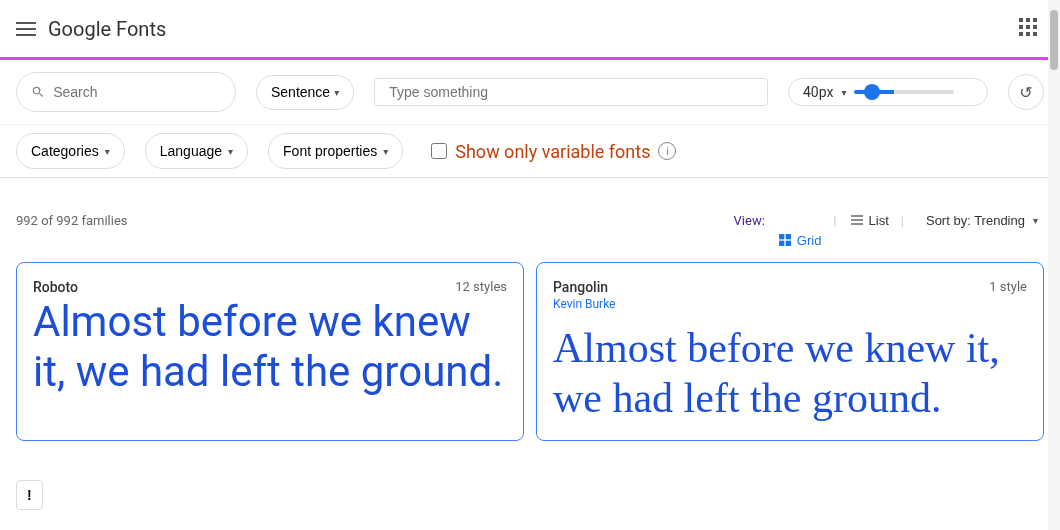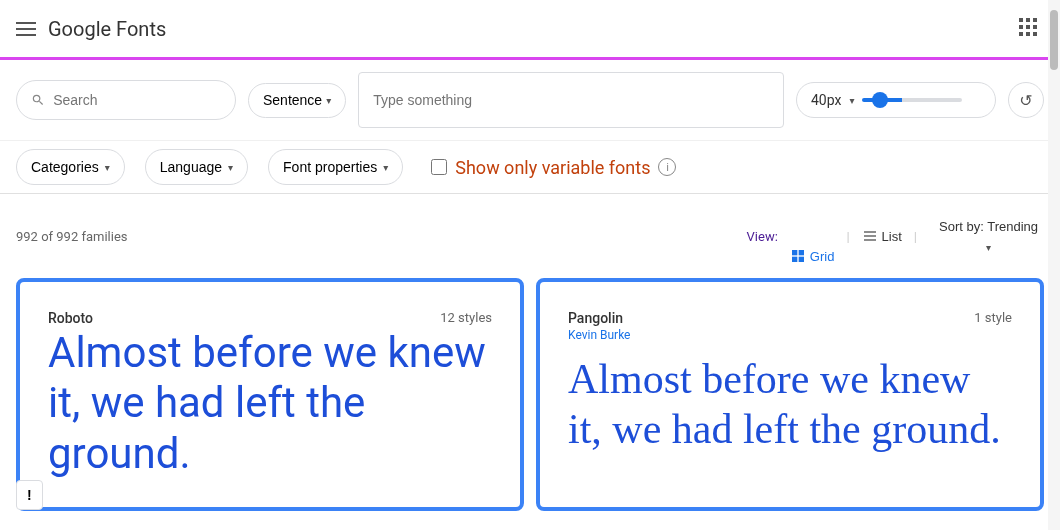--- a/index.html
+++ b/index.html
@@ -19,21 +19,21 @@
     .menu-icon span { display: block; width: 20px; height: 2px; background: #555; }
     .logo { font-size: 20px; color: #333; font-weight: 400; }
     .header-right { display: flex; align-items: center; }
     .grid-icon-btn { background: none; border: none; cursor: pointer; padding: 4px; }
 
     
     .toolbar1 {
       display: flex;
       align-items: center;
       padding: 12px 16px;
-      gap: 12px;
+      gap: 20px;
       border-bottom: 1px solid #f0f0f0;
     }
     .search-box {
       display: flex;
       align-items: center;
       border: 1px solid #dadce0;
       border-radius: 24px;
       padding: 6px 14px;
       gap: 8px;
       flex: 0 0 220px;
@@ -58,32 +58,32 @@
       cursor: pointer;
       font-size: 14px;
       height: 35px;
     }
     .type-input {
       flex: 1;
       border: 1px solid #dadce0;
       border-radius: 4px;
       padding: 6px 14px;
       font-size: 14px;
-      height: 56px;
+      height: 28px;
       outline: none;
       color: #aaa;
     }
     .size-control {
       display: flex;
       align-items: center;
       gap: 8px;
       border: 1px solid #dadce0;
       border-radius: 24px;
       padding: 6px 14px;
-      height: 36px;
+      height: 28px;
       flex: 0 0 200px;
     }
     .size-label { font-size: 14px; color: #333; white-space: nowrap; }
     .size-slider {
       -webkit-appearance: none;
       appearance: none;
       width: 100px;
       height: 4px;
       border-radius: 2px;
       background: linear-gradient(to right, #1a73e8 40%, #dadce0 40%);
@@ -189,35 +189,34 @@
       display: flex;
       align-items: center;
       gap: 8px;
       background: none;
       border: none;
       cursor: pointer;
       font-size: 13px;
       color: #333;
       padding: 4px 6px;
       margin-left: 10px;
-      flex-direction: column;
     }
 
     
     .cards-grid {
       display: grid;
       grid-template-columns: 1fr 1fr;
       gap: 0;
       padding: 0 16px;
       gap: 12px;
     }
     .font-card {
-      border: 4px solid #3b82f6;
+      border: 1px solid #3b82f6;
       border-radius: 8px;
-      padding: 28px;
+      padding: 16px;
       background: #fff;
       overflow: hidden;
     }
     .card-header {
       display: flex;
       justify-content: space-between;
       align-items: flex-start;
       margin-bottom: 2px;
     }
     .font-name { font-size: 14px; font-weight: 500; color: #333; }

